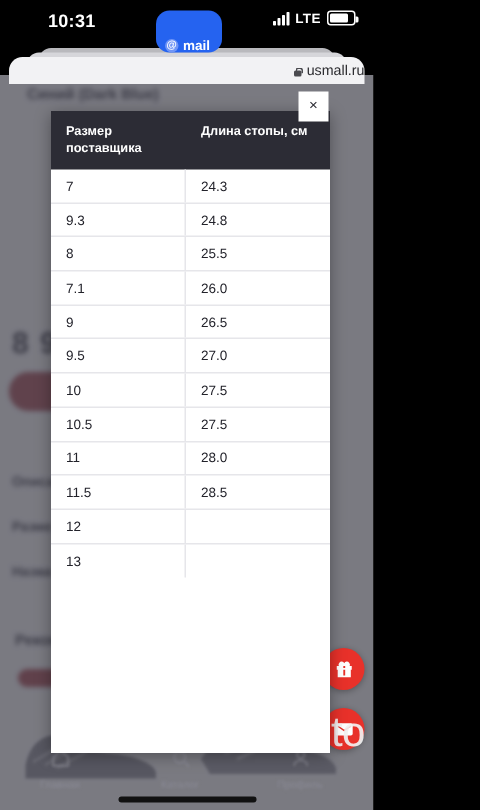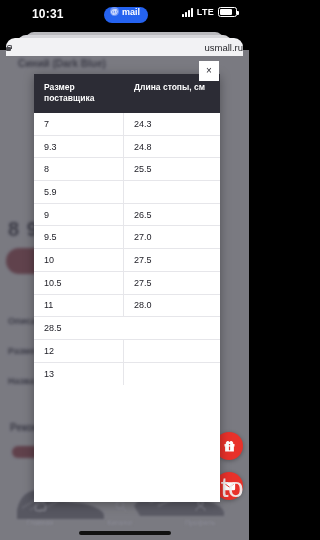--- a/index.html
+++ b/index.html
@@ -23,24 +23,24 @@
     background: #000;
     z-index: 60;
   }
   #clock {
     position: absolute; left: 32px; top: 7px;
     color: #fff; font-size: 12px; font-weight: bold;
     letter-spacing: .2px;
   }
   #mail-pill {
     position: absolute; left: 104px; top: 7px;
-    height: 16px; padding: 0 8px 0 6px;
+    height: 28px; padding: 0 8px 0 6px;
     background: #2563f0;
     border-radius: 9px;
-    display: flex; align-items: flex-start; gap: 3px;
+    display: flex; align-items: flex-end; gap: 3px;
   }
   #mail-pill .at {
     width: 9px; height: 9px; border-radius: 50%;
     background: #6f95f7; color: #fff;
     font-size: 7px; line-height: 9px; text-align: center;
     font-weight: bold;
   }
   #mail-pill .txt {
     color: #fff; font-size: 9px; font-weight: bold;
   }
@@ -71,21 +71,21 @@
     position: absolute; left: 26px; top: 2px; width: 197px; height: 10px;
     background: #b9b9bd; border-radius: 8px 8px 0 0;
   }
   #tab-back1 {
     position: absolute; left: 18px; top: 5px; width: 213px; height: 10px;
     background: #d6d6da; border-radius: 8px 8px 0 0;
   }
   #urlbar {
     position: absolute; left: 6px; top: 8px; width: 237px; height: 18px;
     background: #f2f2f4; border-radius: 9px 9px 0 0;
-    display: flex; align-items: center; justify-content: space-between; gap: 3px;
+    display: flex; align-items: center; justify-content: flex-end; gap: 3px;
   }
   #urlbar .lock {
     width: 5px; height: 6px; position: relative; margin-top: 1px;
   }
   #urlbar .lock:before {
     content: ""; position: absolute; left: 0; bottom: 0;
     width: 5px; height: 4px; background: #4a4a4f; border-radius: 1px;
   }
   #urlbar .lock:after {
     content: ""; position: absolute; left: 1px; top: 0;
@@ -381,21 +381,22 @@
         </div>
         <div class="tr">
           <div class="td c1">9.3</div>
           <div class="td c2">24.8</div>
         </div>
         <div class="tr">
           <div class="td c1">8</div>
           <div class="td c2">25.5</div>
         </div>
         <div class="tr">
-          <div class="td c1">5.9</div>
+          <div class="td c1">7.1</div>
+          <div class="td c2">26.0</div>
         </div>
         <div class="tr">
           <div class="td c1">9</div>
           <div class="td c2">26.5</div>
         </div>
         <div class="tr">
           <div class="td c1">9.5</div>
           <div class="td c2">27.0</div>
         </div>
         <div class="tr">
@@ -404,20 +405,21 @@
         </div>
         <div class="tr">
           <div class="td c1">10.5</div>
           <div class="td c2">27.5</div>
         </div>
         <div class="tr">
           <div class="td c1">11</div>
           <div class="td c2">28.0</div>
         </div>
         <div class="tr">
+          <div class="td c1">11.5</div>
           <div class="td c2">28.5</div>
         </div>
         <div class="tr">
           <div class="td c1">12</div>
         </div>
         <div class="tr">
           <div class="td c1">13</div>
         </div>
       </div>
   </div>

